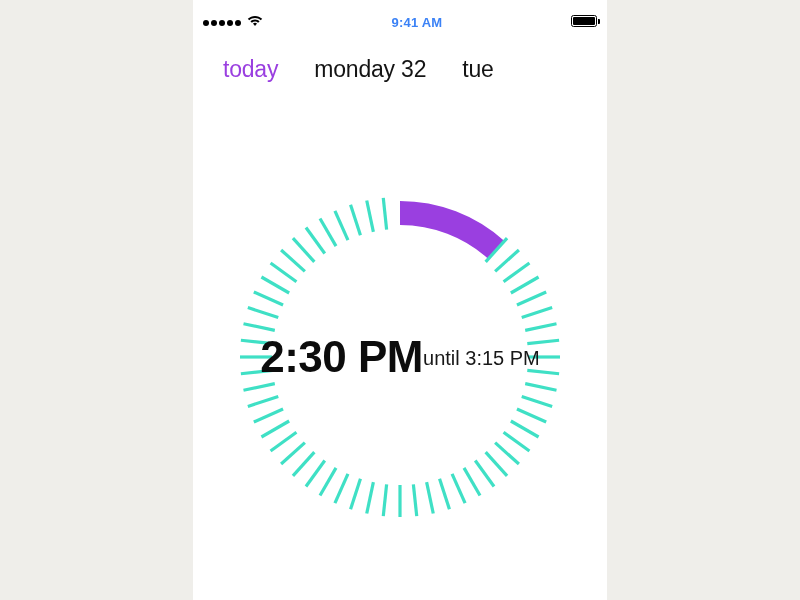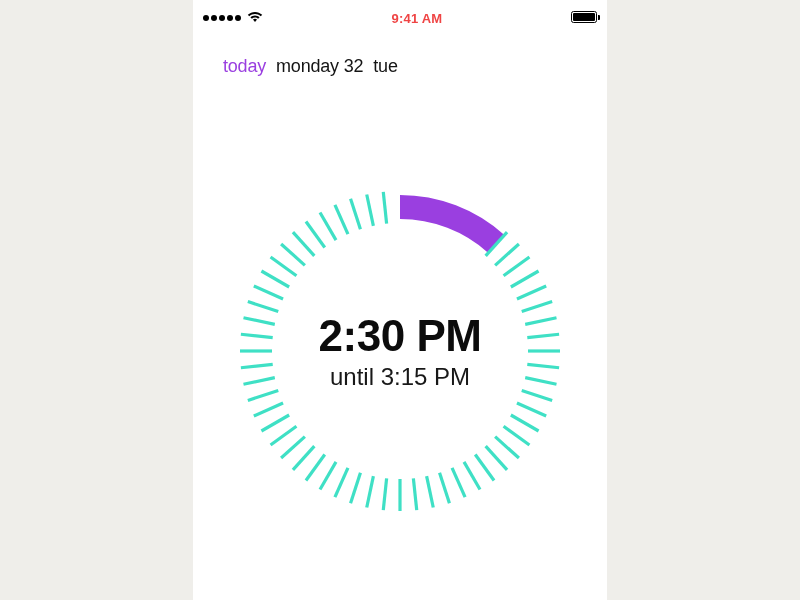--- a/index.html
+++ b/index.html
@@ -15,49 +15,49 @@
     width: 414px;
     height: 600px;
     background: #ffffff;
     margin-top: 0;
     overflow: hidden;
     position: relative;
   }
   .status-bar {
     height: 24px;
     display: flex;
-    align-items: center;
+    align-items: flex-end;
     justify-content: space-between;
     padding: 0 10px;
     margin-top: 6px;
     font-size: 13px;
     font-weight: 600;
-    color: #ef4444;
+    color: #3b82f6;
     gap: 8px;
   }
   .status-left { display: flex; align-items: center; gap: 6px; }
   .dots { display: flex; gap: 2px; }
   .dot { width: 6px; height: 6px; border-radius: 50%; background: #000; }
   .wifi-icon { display: inline-block; }
   .status-time { font-weight: 600; letter-spacing: 0.2px; }
   .battery {
     width: 26px; height: 12px; border: 1.3px solid #000; border-radius: 2.5px;
     position: relative; display: inline-block;
   }
   .battery::after {
     content: ""; position: absolute; right: -4px; top: 3px;
     width: 2.5px; height: 5px; background: #000; border-radius: 0 1px 1px 0;
   }
   .battery-fill { position: absolute; left: 1px; top: 1px; bottom: 1px; right: 1px; background: #000; border-radius: 1px; }
 
   .tabs {
     display: flex;
-    gap: 10px;
+    gap: 36px;
     padding: 26px 6px 0 30px;
-    font-size: 18px;
+    font-size: 23px;
     font-weight: 400;
     color: #141414;
     white-space: nowrap;
     overflow: hidden;
     letter-spacing: -0.2px;
   }
   .tab { cursor: pointer; position: relative; padding-bottom: 4px; }
   .tab.active { color: #9a3fe0; }
   .tab.active::after {
     content: "";
@@ -71,33 +71,33 @@
     position: relative;
     width: 340px;
     height: 340px;
     margin: 100px auto 0;
   }
   .clock-svg { position: absolute; inset: 0; }
   .center-text {
     position: absolute;
     inset: 0;
     display: flex;
-    flex-direction: column;
+    flex-direction: row;
     align-items: center;
     justify-content: center;
     text-align: center;
   }
   .main-time {
     font-size: 44px;
     font-weight: 700;
     letter-spacing: -0.5px;
     color: #0c0c0c;
   }
   .sub-time {
-    font-size: 24px;
+    font-size: 20px;
     font-weight: 300;
     color: #181818;
     margin-top: 2px;
   }
 </style>
 </head>
 <body>
 
 <div class="phone">
 

